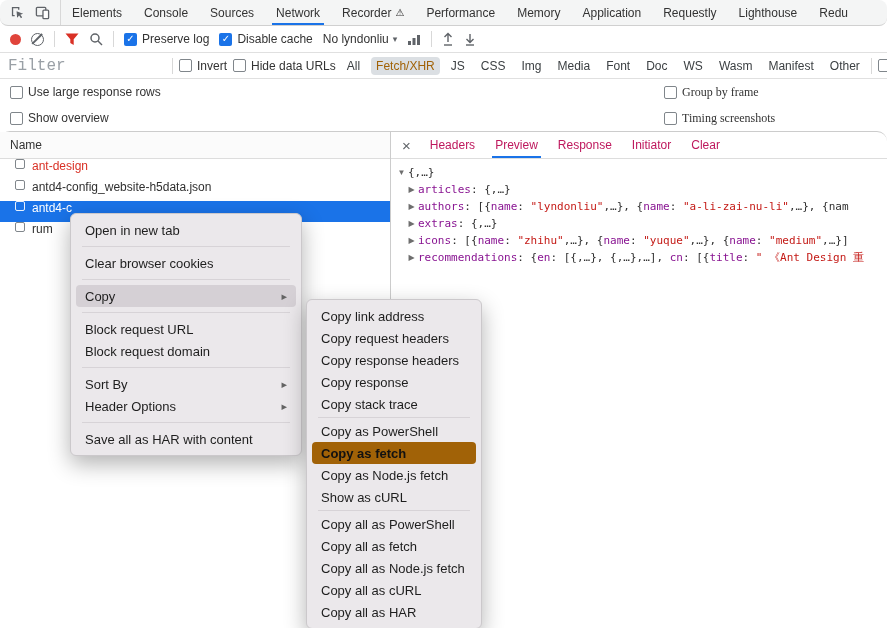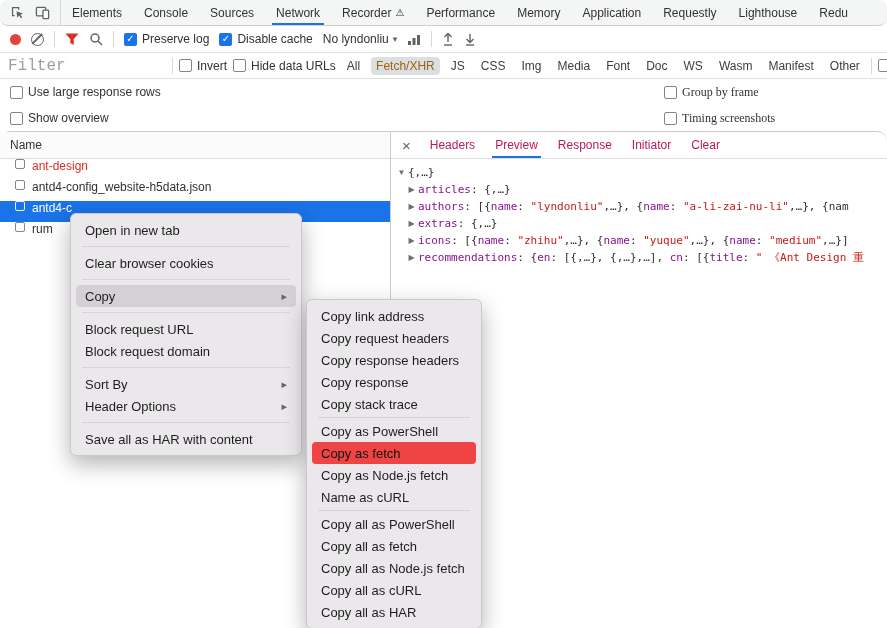--- a/index.html
+++ b/index.html
@@ -65,21 +65,21 @@
   .line-text { color:#303030; }
   .tok-key { color:#881391; }
   .tok-str { color:#c41a16; }
 
   
   .menu { position:absolute; background:#ebe8eb; border:1px solid #cbc8cb; border-radius:6px; box-shadow:0 8px 22px rgba(0,0,0,.3); padding:5px 0; font-size:13px; color:#1e1e1e; z-index:10;margin-top:6px; }
   .menu1 { left:70px; top:207px; width:232px; }
   .menu2 { left:306px; top:293px; width:176px; }
   .menu-item { height:22px; display:flex; align-items:center; padding:0 9px; margin:0 5px; border-radius:4px; white-space:nowrap; }
   .menu-item.hl-gray { background:#d5d0d5; }
-  .menu-item.hl-blue { background:#ef4444; color:#111; }
+  .menu-item.hl-blue { background:#a16207; color:#111;font-weight:bold; }
   .submenu-arrow { margin-left:auto; color:#636363; font-size:11px; }
   .menu-divider { height:1px; background:#d7d3d7; }
   .menu1 .menu-divider { margin:5px 11px; }
   .menu2 .menu-divider { margin:2px 11px; }
 </style>
 </head>
 <body>
 
 <header class="tabbar">
   <div class="tool-icons">
@@ -306,20 +306,20 @@
 <div class="menu menu2">
   <div class="menu-item">Copy link address</div>
   <div class="menu-item">Copy request headers</div>
   <div class="menu-item">Copy response headers</div>
   <div class="menu-item">Copy response</div>
   <div class="menu-item">Copy stack trace</div>
   <div class="menu-divider"></div>
   <div class="menu-item">Copy as PowerShell</div>
   <div class="menu-item hl-blue">Copy as fetch</div>
   <div class="menu-item">Copy as Node.js fetch</div>
-  <div class="menu-item">Name as cURL</div>
+  <div class="menu-item">Show as cURL</div>
   <div class="menu-divider"></div>
   <div class="menu-item">Copy all as PowerShell</div>
   <div class="menu-item">Copy all as fetch</div>
   <div class="menu-item">Copy all as Node.js fetch</div>
   <div class="menu-item">Copy all as cURL</div>
   <div class="menu-item">Copy all as HAR</div>
 </div>
 
 </body></html>

